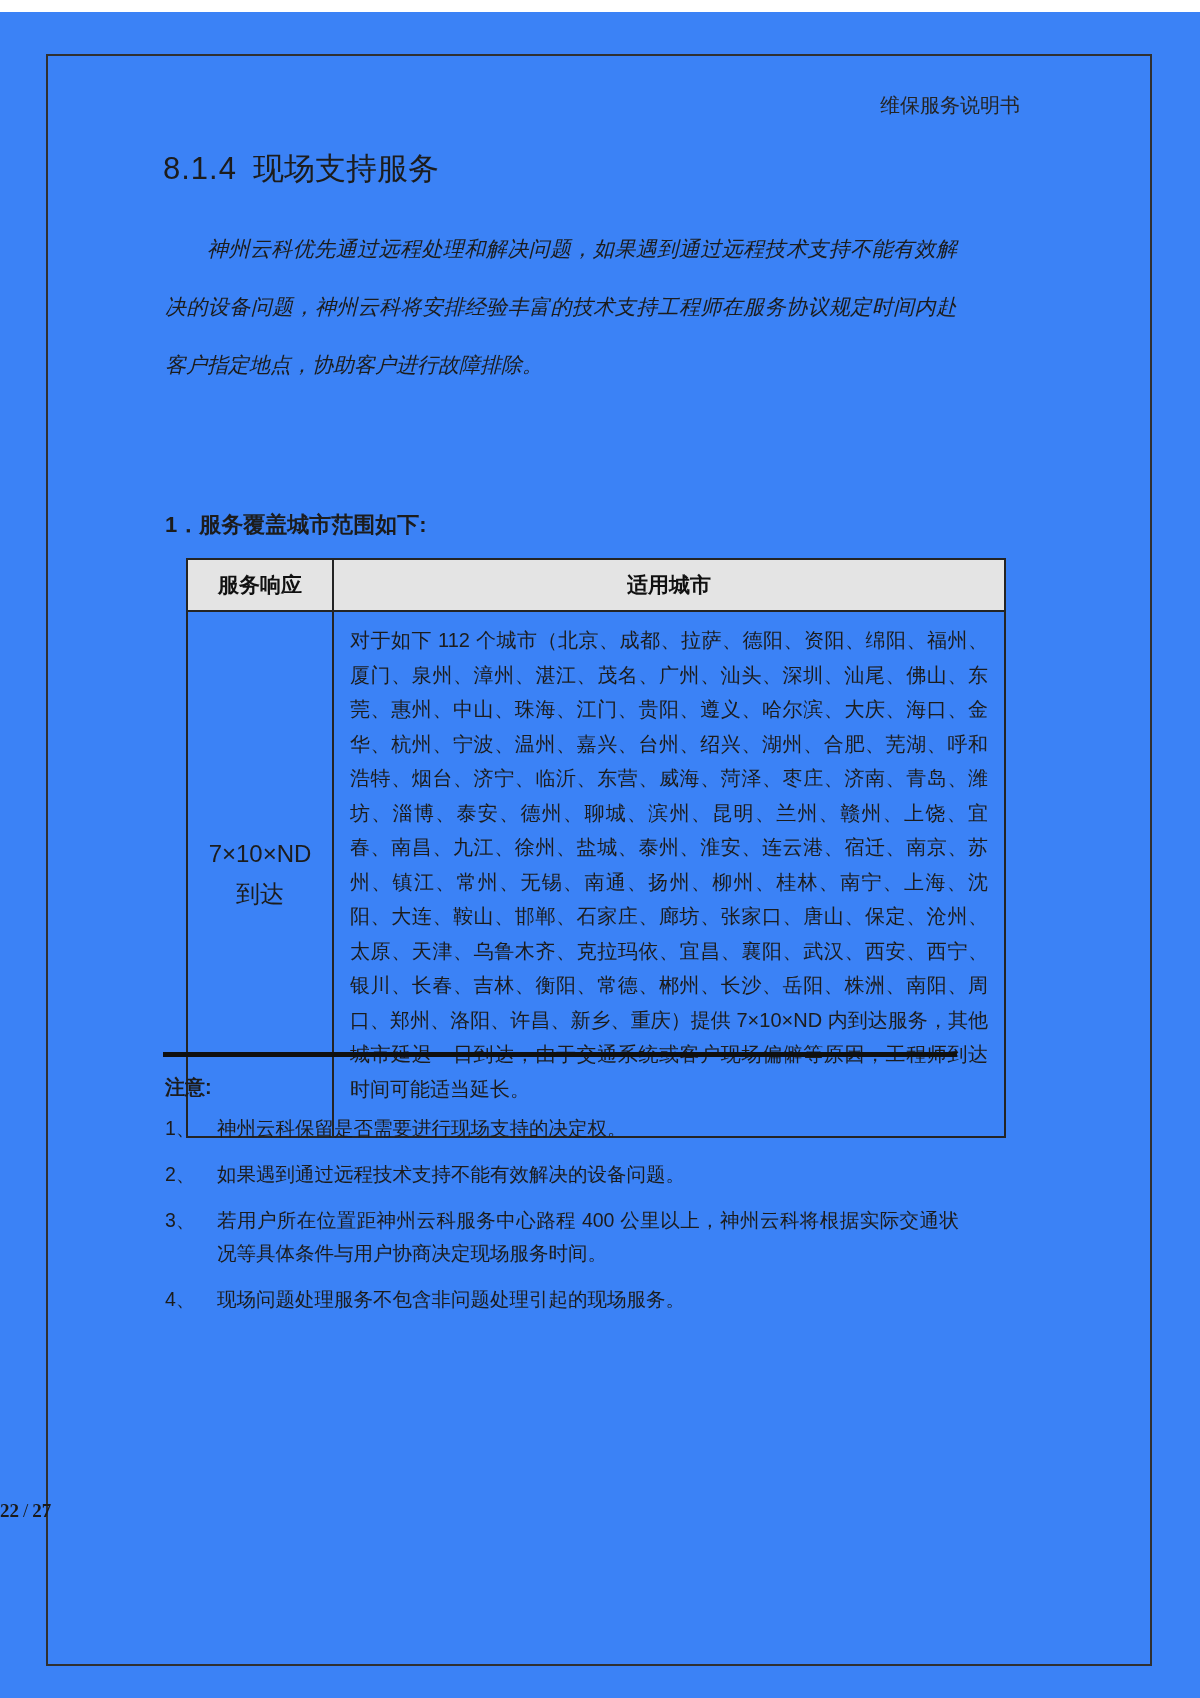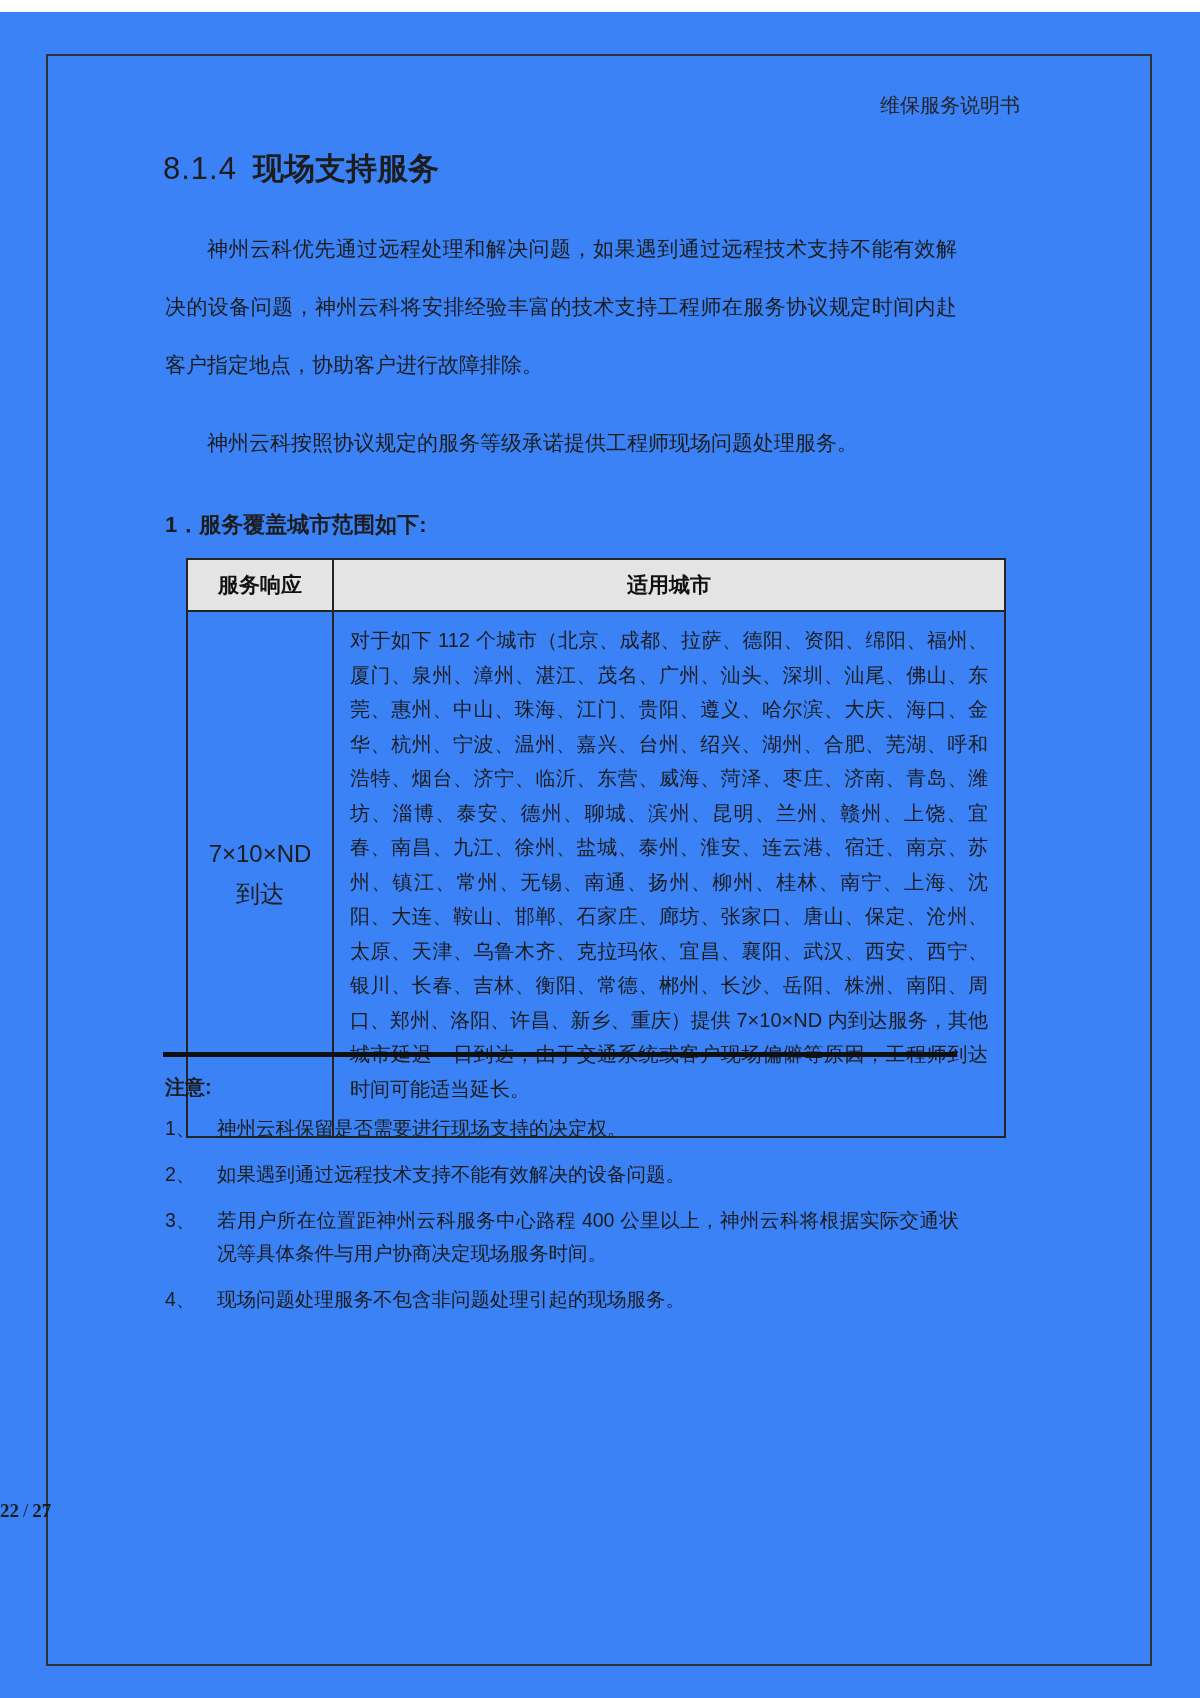--- a/index.html
+++ b/index.html
@@ -16,26 +16,26 @@
   .doc-header {
     position:absolute; top:80px; left:0; right:180px;
     text-align:right; font-family:"Liberation Serif","DejaVu Serif",serif;
     font-size:20px; color:#242424;
   }
   .sec-title {
     position:absolute; top:136px; left:163px;
     font-size:31px; white-space:nowrap;
   }
   .sec-title .num { font-weight:400; letter-spacing:1px; }
-  .sec-title .zh  { font-weight:700; margin-left:16px; }
+  .sec-title .zh  { font-weight:400; margin-left:16px; }
 
   .para {
     position:absolute; left:165px; width:792px;
     font-size:21px; line-height:58px; text-align:justify;
-    text-indent:2em; color:#1c1c1c;
+    text-indent:2em; color:#1c1c1c;font-style:italic;
   }
   .para-1 { top:208px; }
   .para-2 { top:402px; }
 
   .coverage-heading {
     position:absolute; top:498px; left:165px;
     font-size:22px; font-weight:700;
   }
 
   table.coverage {
@@ -96,21 +96,20 @@
 
   <div class="doc-header">
     <span>维保服务说明书</span>
   </div>
 
   <div class="sec-title">
     <span class="num">8.1.4</span><span class="zh">现场支持服务</span>
   </div>
 
   <div class="para para-1">神州云科优先通过远程处理和解决问题，如果遇到通过远程技术支持不能有效解决的设备问题，神州云科将安排经验丰富的技术支持工程师在服务协议规定时间内赴客户指定地点，协助客户进行故障排除。</div>
-  <div class="para para-2">神州云科按照协议规定的服务等级承诺提供工程师现场问题处理服务。</div>
 
   <div class="coverage-heading">1．服务覆盖城市范围如下:</div>
 
   <table class="coverage">
     <thead>
       <tr>
         <th class="col-response">服务响应</th>
         <th class="col-cities">适用城市</th>
       </tr>
     </thead>

